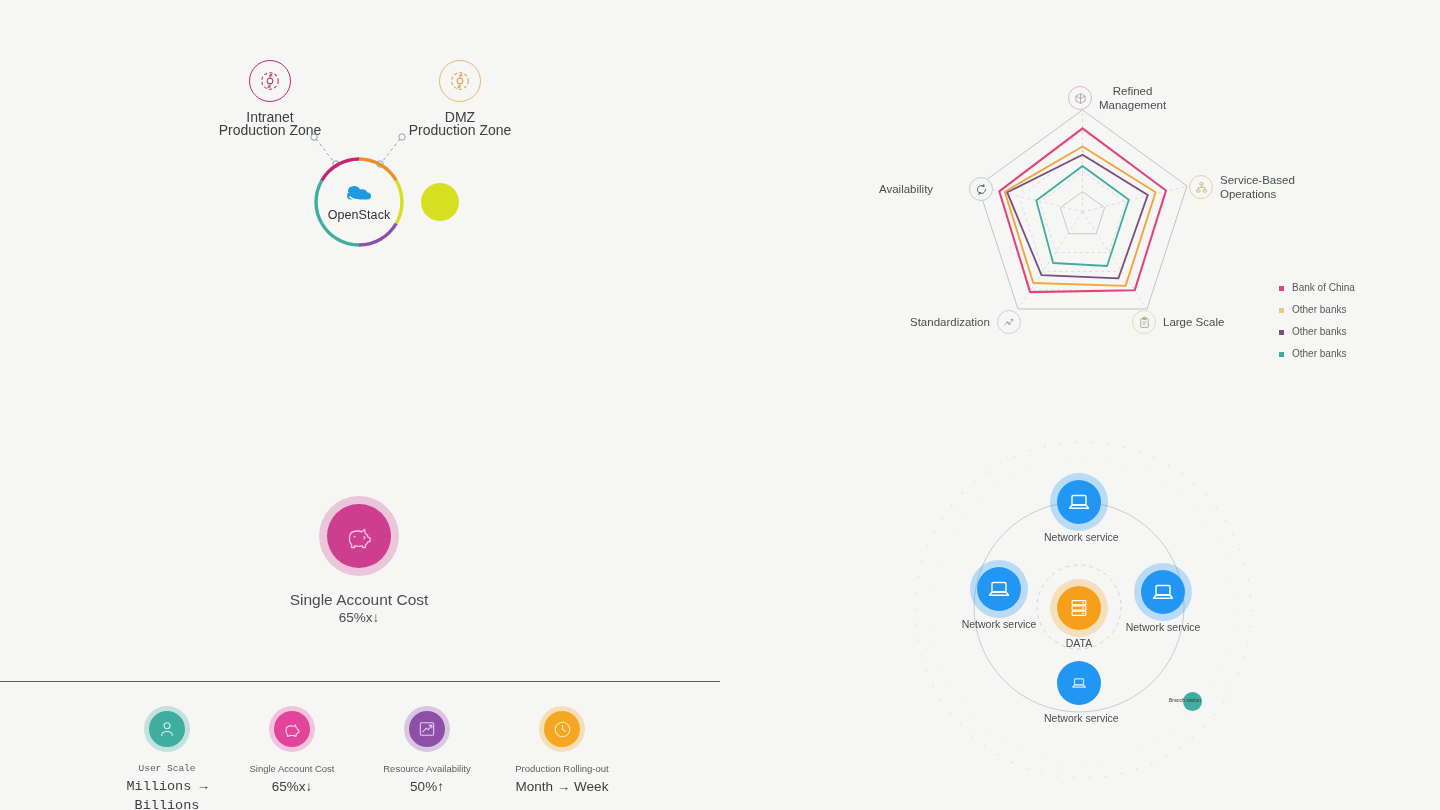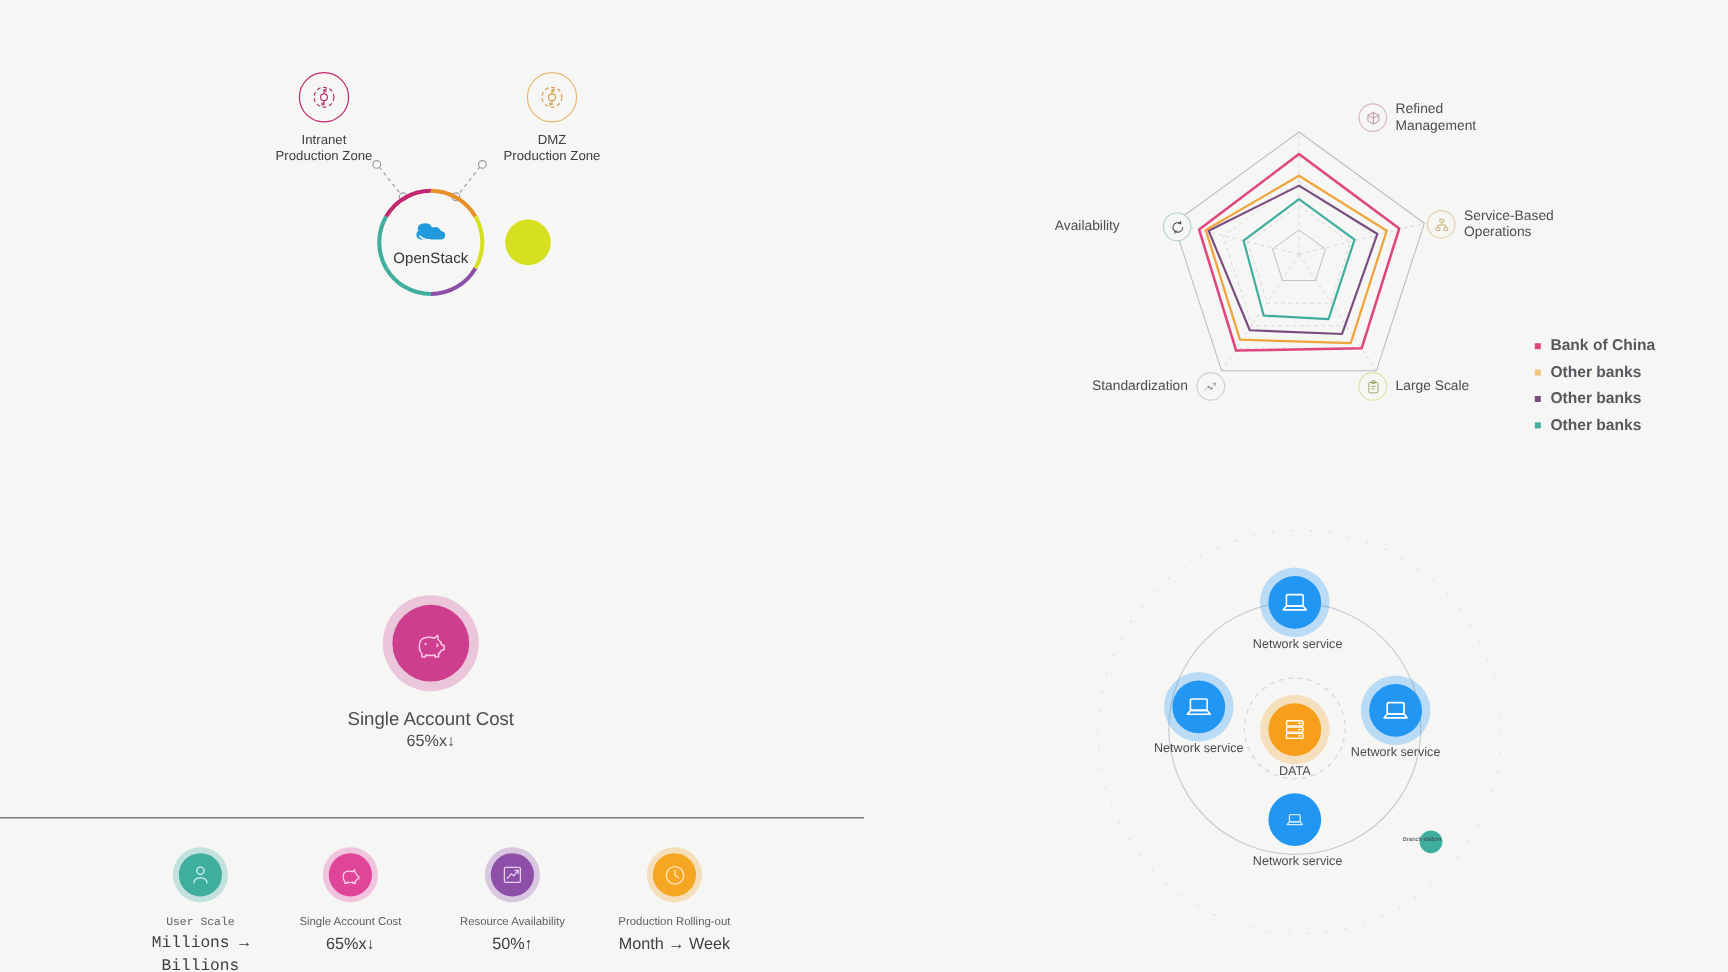--- a/index.html
+++ b/index.html
@@ -26,21 +26,21 @@
   .zone-ring {
     width: 40px; height: 40px;
     border-radius: 50%;
     border: 1.4px solid #c2286f;
     margin: 0 auto 9px auto;
     display: flex; align-items: center; justify-content: center;
     background: #f6f6f5;
   }
   .zone-ring.dmz { border-color: #e8b872; }
   .zone-title {
-    font-size: 11px;
+    font-size: 14px;
     line-height: 13px;
     color: #3d4043;
     white-space: pre-line;
   }
 
   
   .os-wrap { width: 92px; height: 92px; }
   .os-text {
     position: absolute;
     left: 0; right: 0;
@@ -122,21 +122,21 @@
     border-radius: 50%;
     border: 1px solid #d8b9c6;
     display: flex; align-items: center; justify-content: center;
     background: #f6f6f5;
     flex: 0 0 auto;
   }
   .axis-item { display: flex; align-items: center; gap: 7px; }
 
   .legend-row { display: flex; align-items: center; gap: 8px; margin-bottom: 8px; }
   .legend-sw { width: 5px; height: 5px; flex: 0 0 auto; }
-  .legend-txt { font-size: 13px; color: #55595d; line-height: 14px; font-weight: bold; }
+  .legend-txt { font-size: 10px; color: #55595d; line-height: 14px; }
 
   
   .node { position: absolute; text-align: center; }
   .node-circ {
     width: 44px; height: 44px;
     border-radius: 50%;
     background: #2196f3;
     display: flex; align-items: center; justify-content: center;
     margin: 0 auto;
   }
@@ -301,21 +301,21 @@
 
     <polygon points="107.5,61.0 153.8,94.7 132.1,161.0 78.1,158.0 61.3,95.5" fill="none" stroke="#3fae9e" stroke-width="1.8" stroke-linejoin="round"></polygon>
 
     <polygon points="107.5,49.7 172.8,90.0 143.4,173.3 66.5,170.2 32.2,87.3" fill="none" stroke="#7a4d7e" stroke-width="1.8" stroke-linejoin="round"></polygon>
 
     <polygon points="107.5,41.5 180.6,87.3 150.6,180.9 58.3,178.0 29.8,86.7" fill="none" stroke="#f0a63c" stroke-width="1.9" stroke-linejoin="round"></polygon>
 
     <polygon points="107.5,23.4 191.0,85.5 159.7,185.3 55.1,187.1 24.3,86.3" fill="none" stroke="#e0457f" stroke-width="2.1" stroke-linejoin="round"></polygon>
   </svg>
 
-  <div class="abs axis-item" style="left:1132px; top:84px;">
+  <div class="abs axis-item" style="left:1068px; top:84px;text-align:center;">
     <span class="axis-ring" style="border-color:#d8b9c6;">
       <svg width="13" height="13" viewBox="0 0 24 24" fill="none" stroke="#b58aa0" stroke-width="1.4" stroke-linejoin="round">
         <path d="M12 3 L20.5 7.5 L20.5 16.5 L12 21 L3.5 16.5 L3.5 7.5 Z"></path>
         <path d="M12 3 L12 12 L20.5 7.5 M12 12 L3.5 7.5 M12 12 L12 21"></path>
       </svg>
     </span>
     <span class="radar-label">Refined
 Management</span>
   </div>
 

